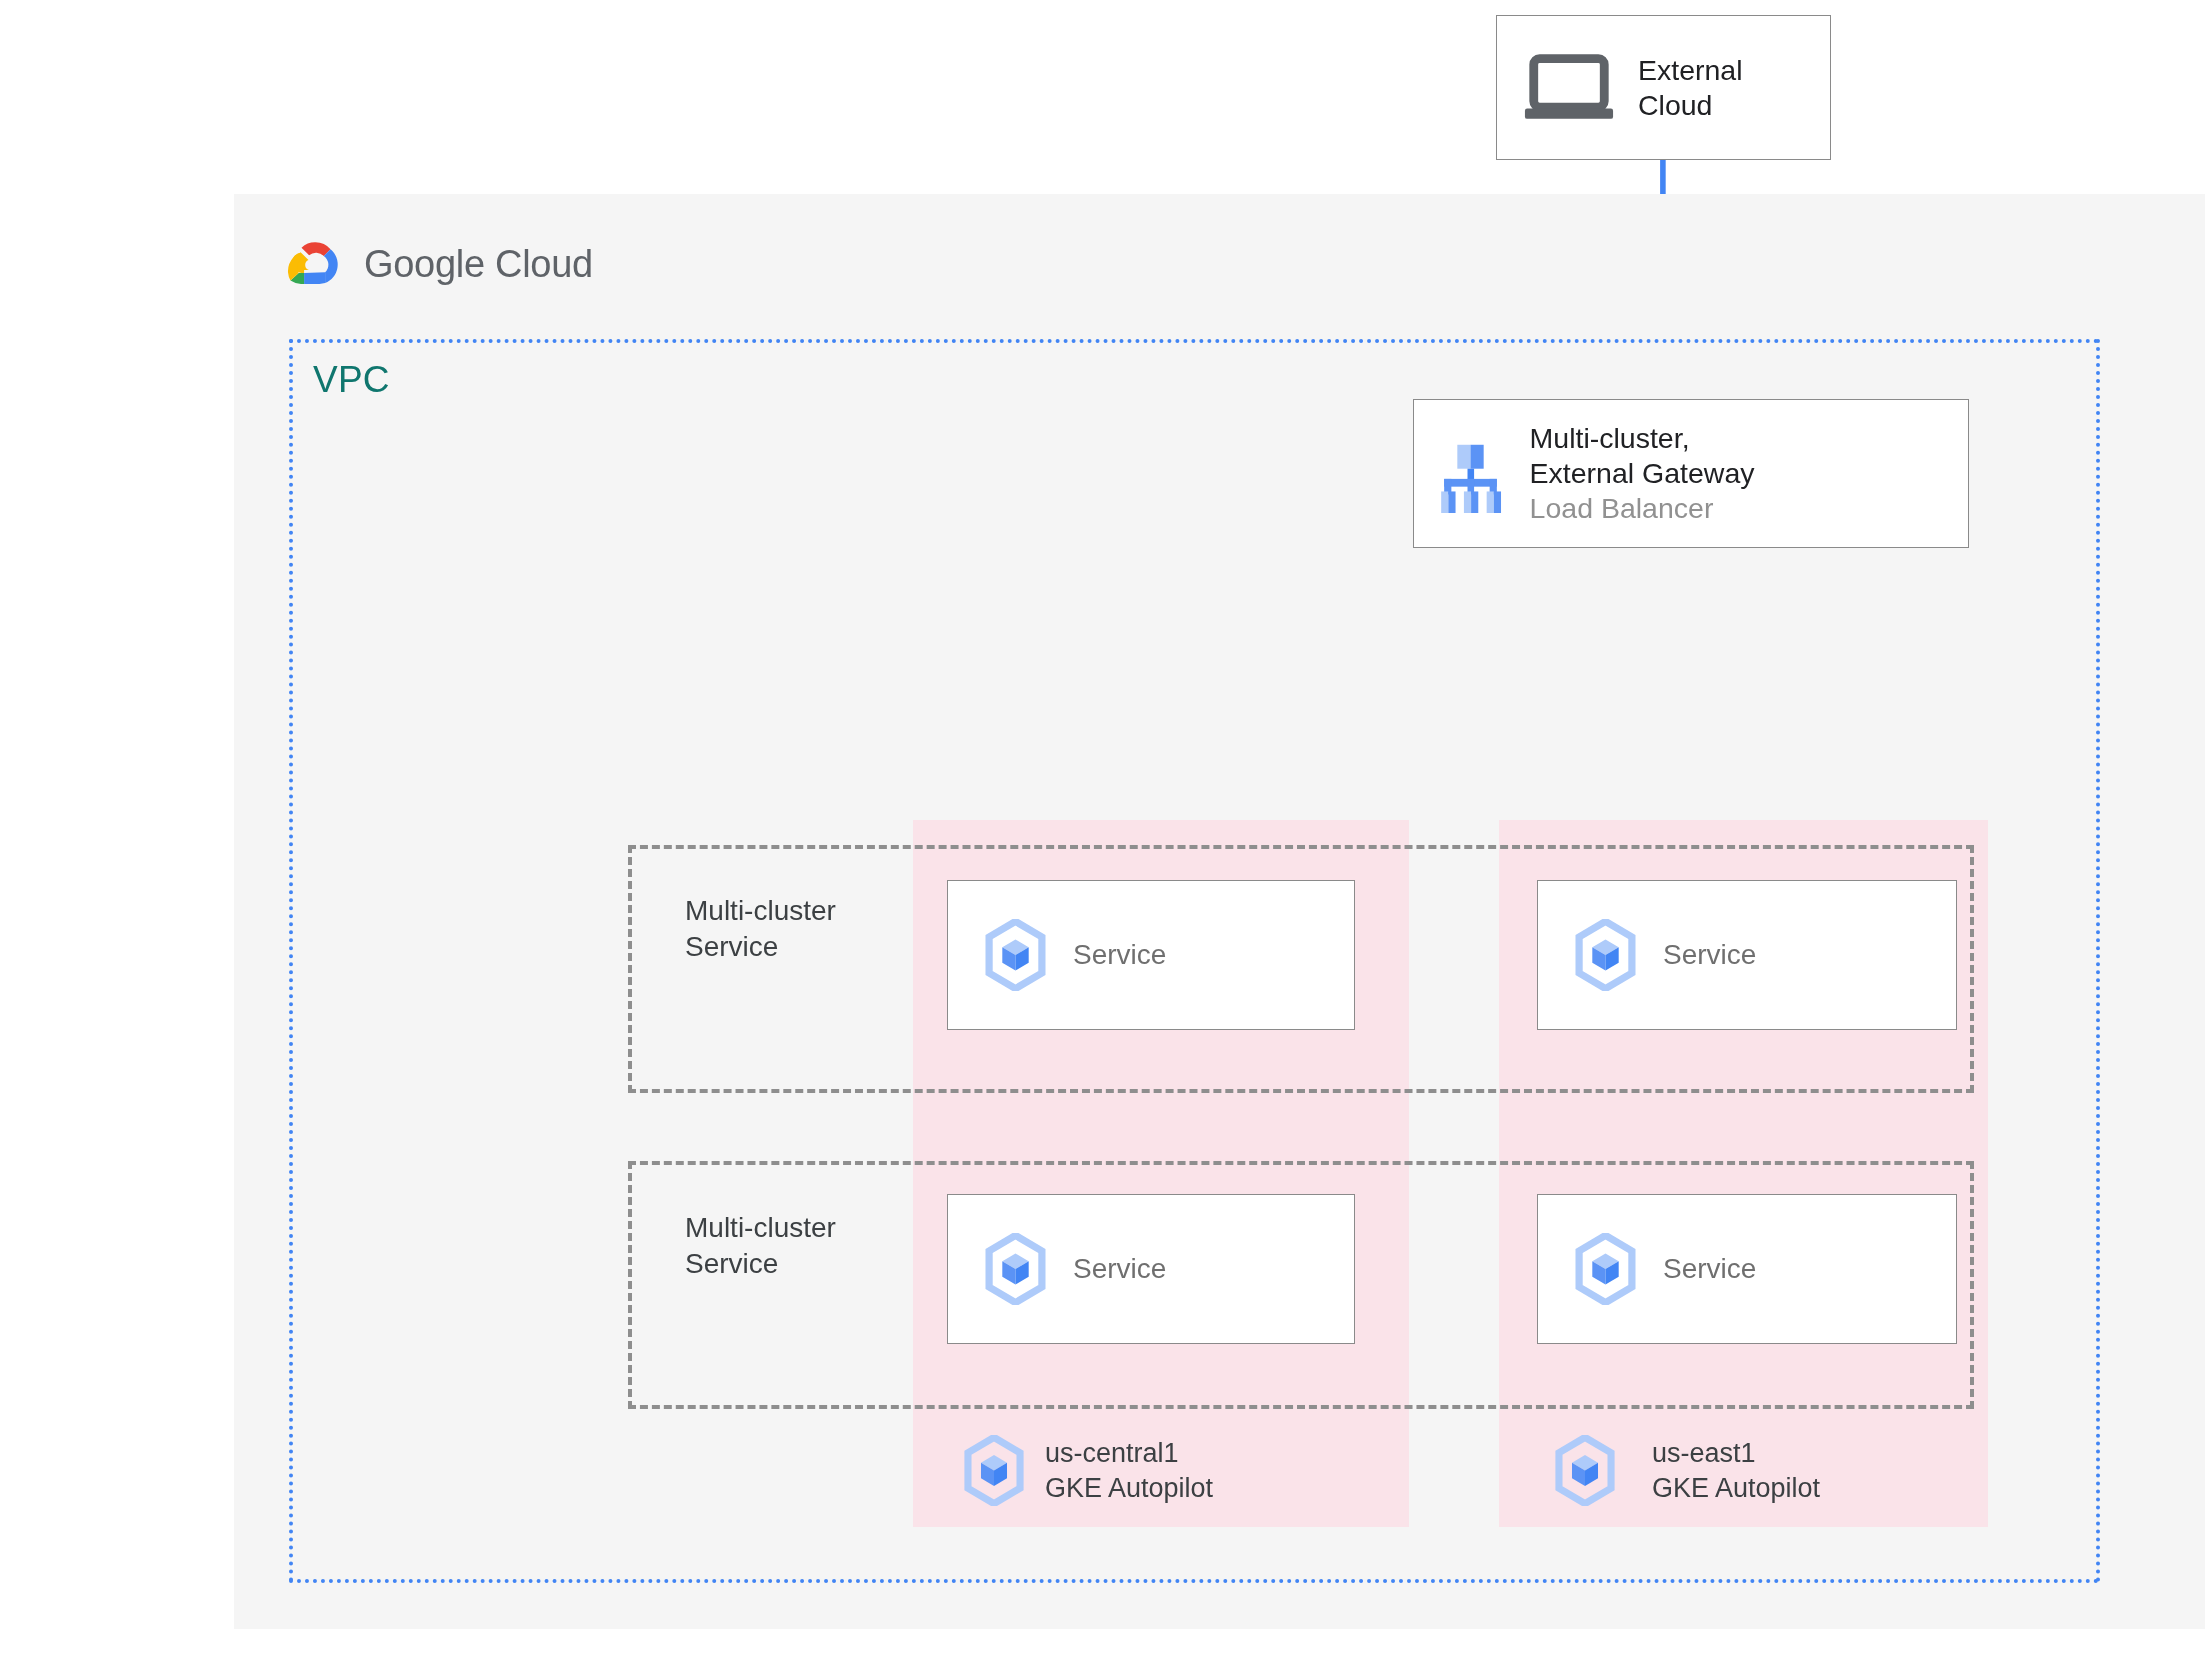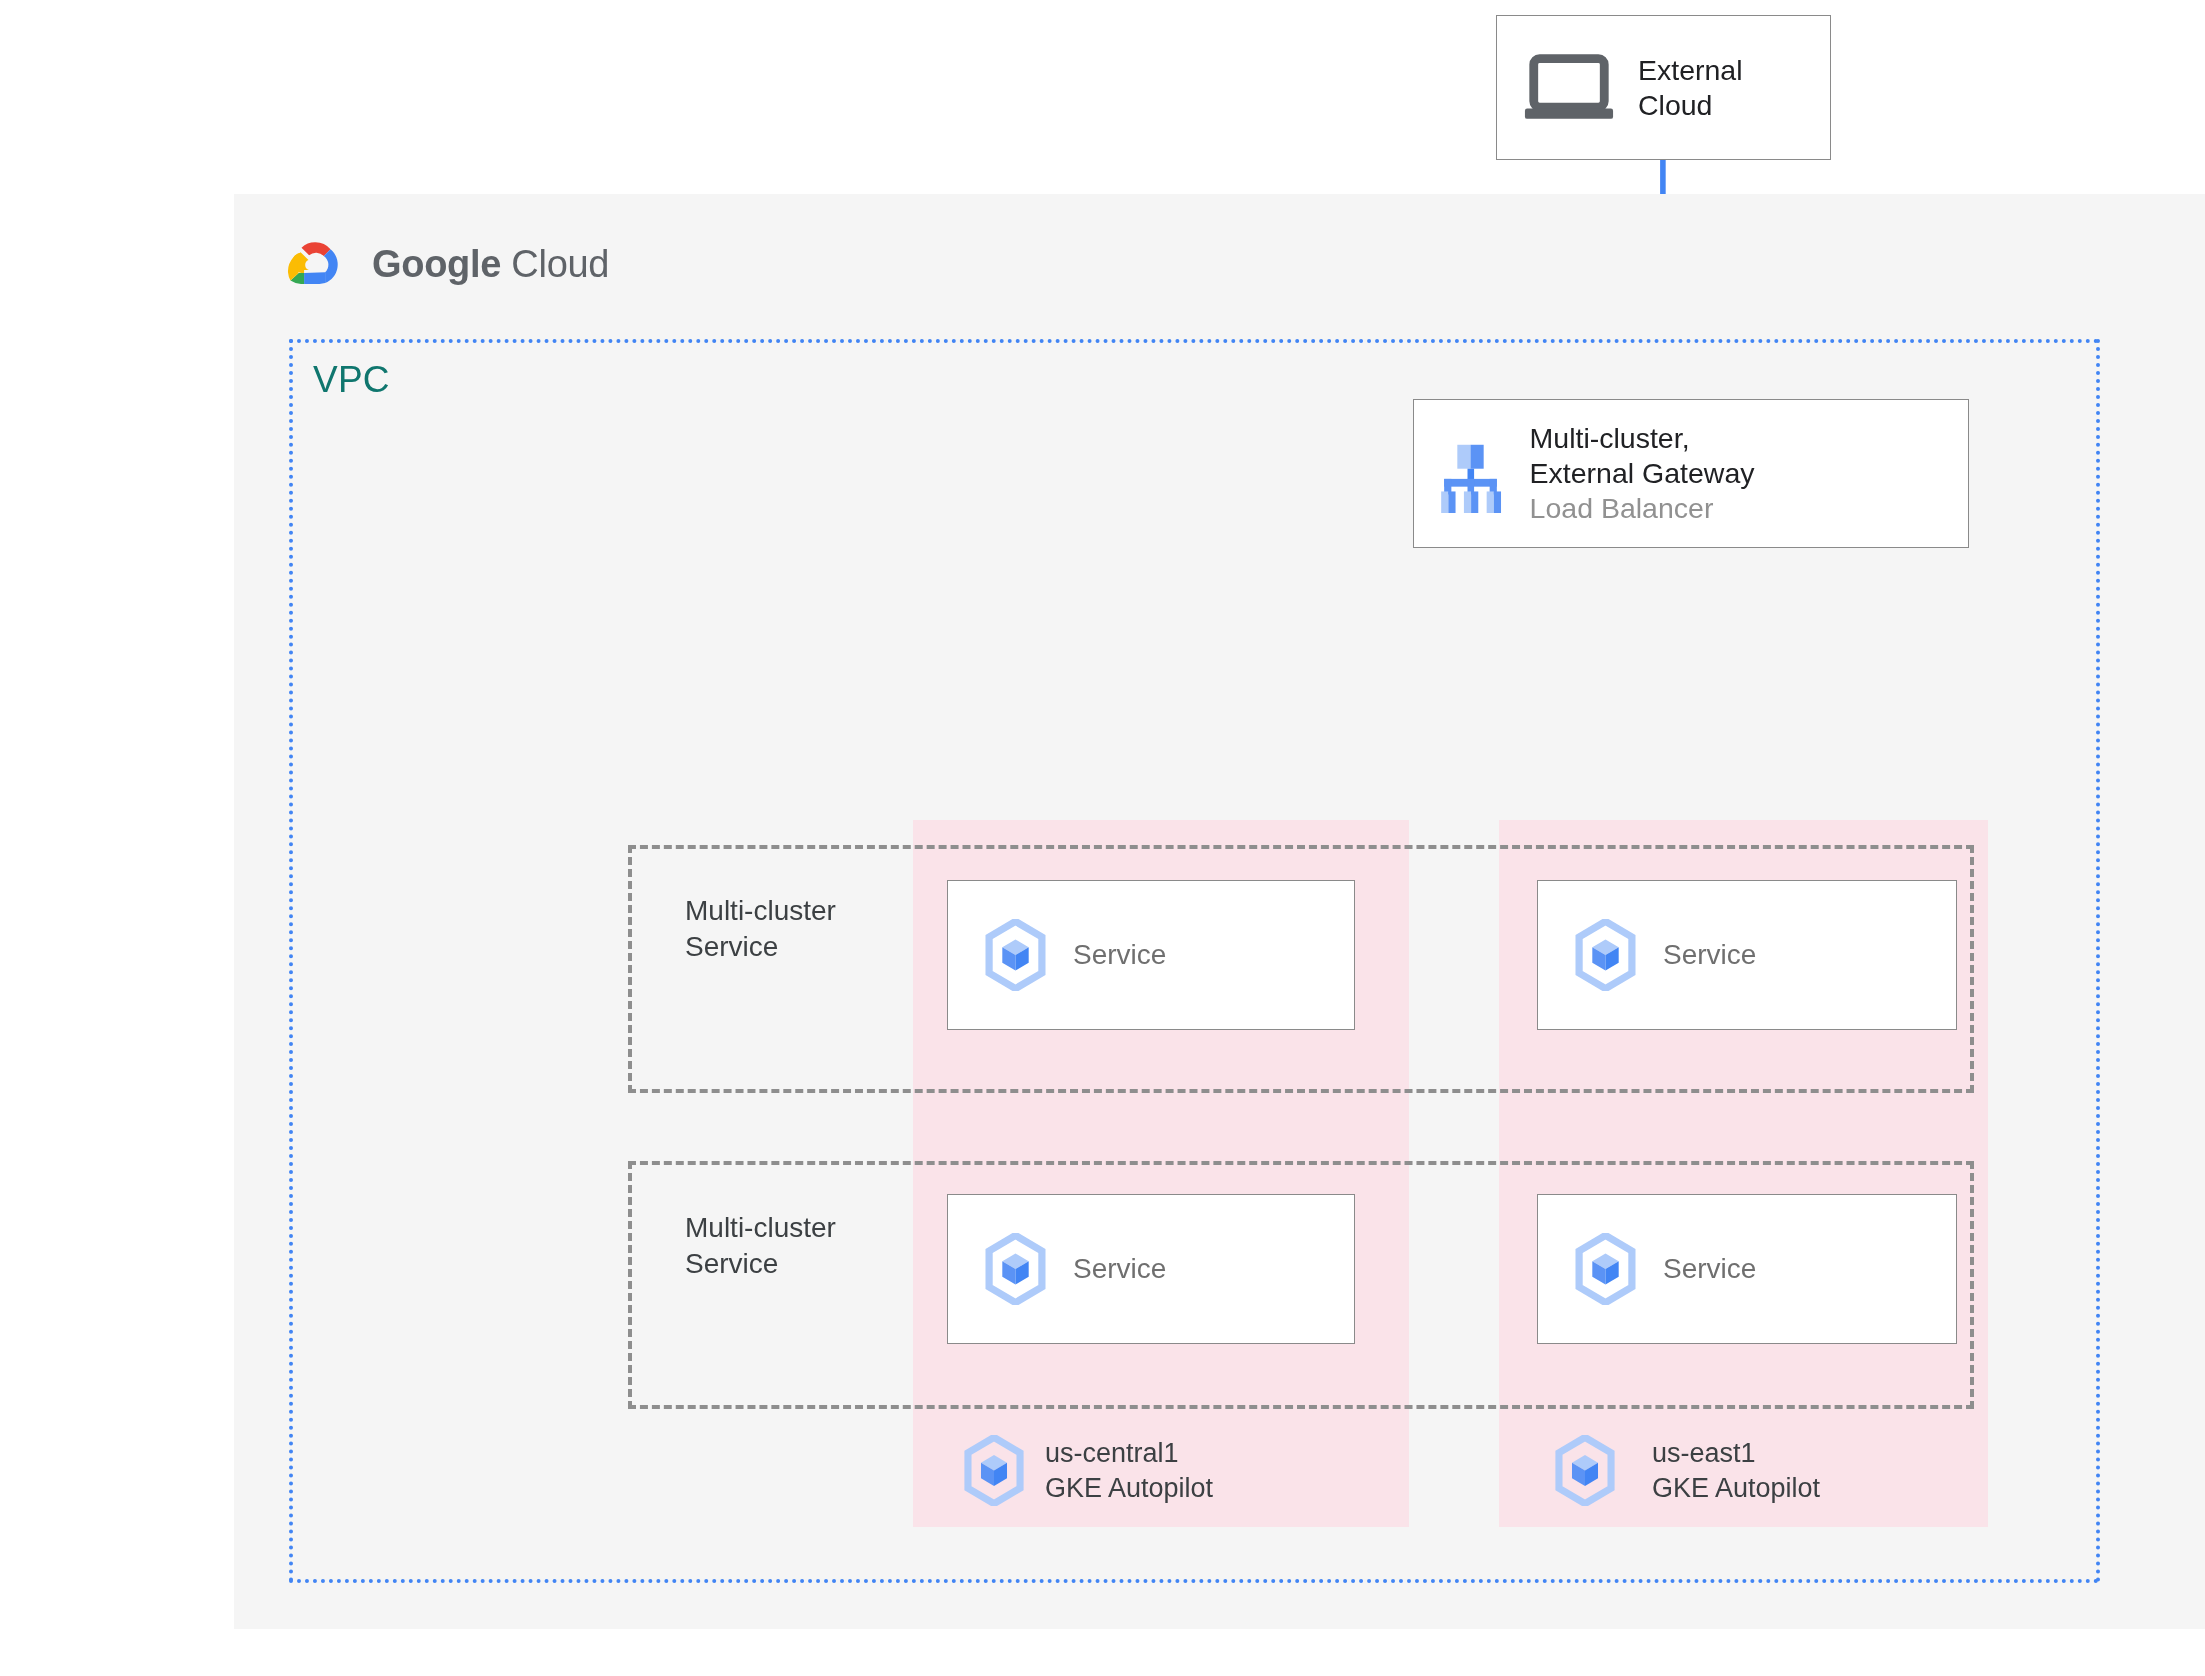--- a/index.html
+++ b/index.html
@@ -17,21 +17,21 @@
   
   .t-client{font-size:28.5px;color:#202124;line-height:1.22;}
   .t-vpc{font-size:37px;font-weight:normal;color:#0f766e;letter-spacing:0.2px;}
   .t-lb-main{font-size:28.5px;color:#202124;line-height:1.24;}
   .t-lb-sub{font-size:28.5px;color:#919191;line-height:1.24;}
   .t-mcs{font-size:28px;color:#3c4043;line-height:1.3;}
   .t-service{font-size:28px;color:#6f6f6f;}
   .t-reg-name{font-size:27px;font-weight:normal;color:#3c4043;line-height:1.28;}
   .t-reg-sub{font-size:27px;color:#3c4043;line-height:1.28;}
   .t-gc{font-size:38px;color:#5f6368;letter-spacing:-0.3px;}
-  .t-gc b{font-weight:700;margin-left:8px;}
+  .t-gc b{font-weight:400;}
 
   .row{display:flex;align-items:center;}
   .svgicon{display:block;}
 </style>
 </head>
 <body>
 
 <div id="stage">
 
   <svg class="abs" style="left:0;top:0;width:2205px;height:1676px;pointer-events:none;" viewBox="0 0 3555 2702">

